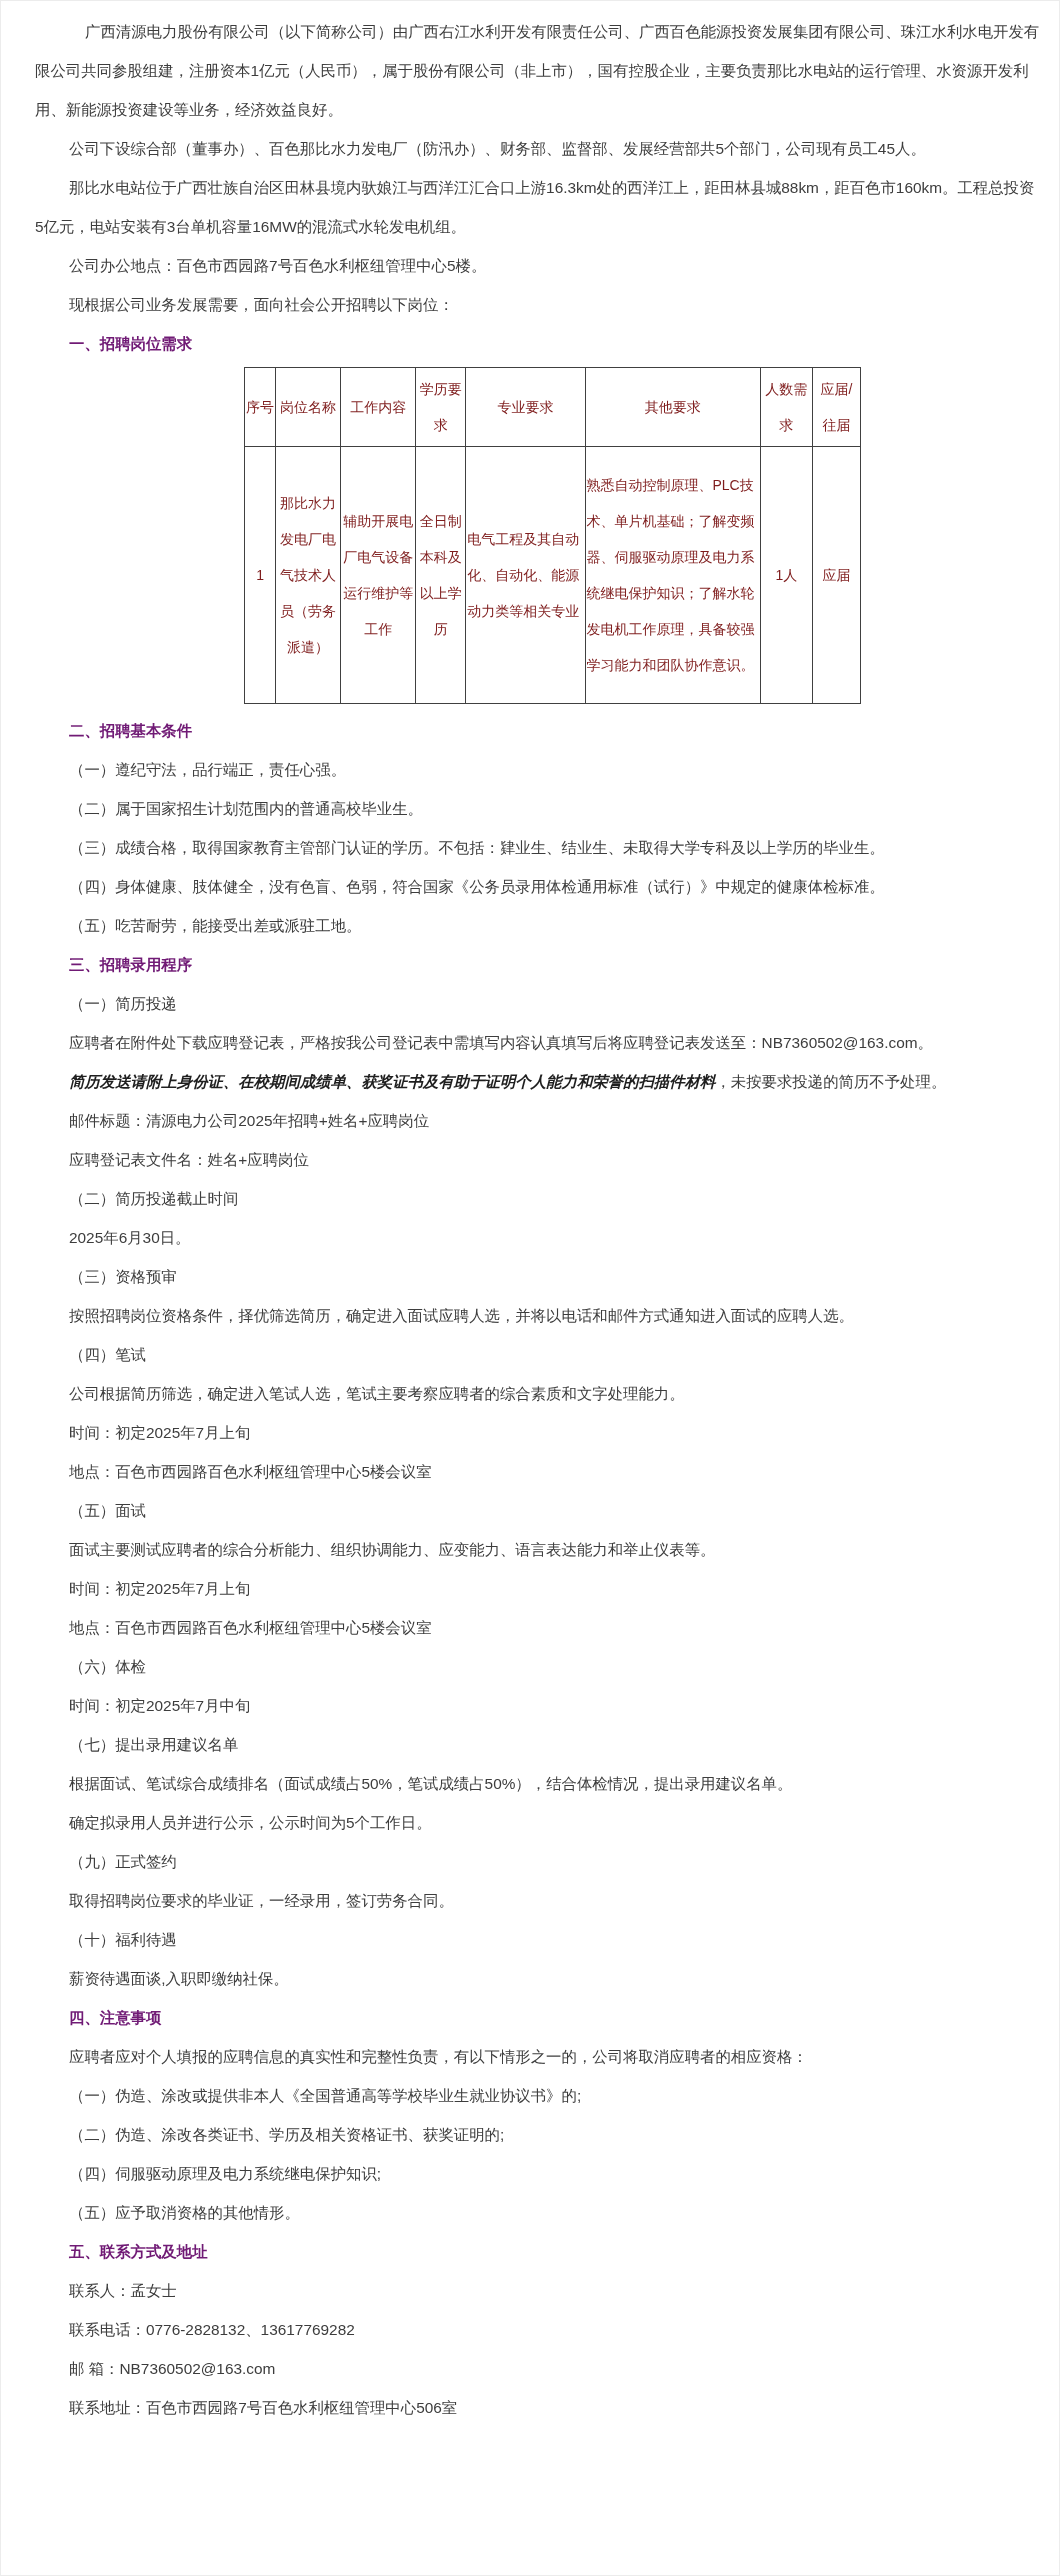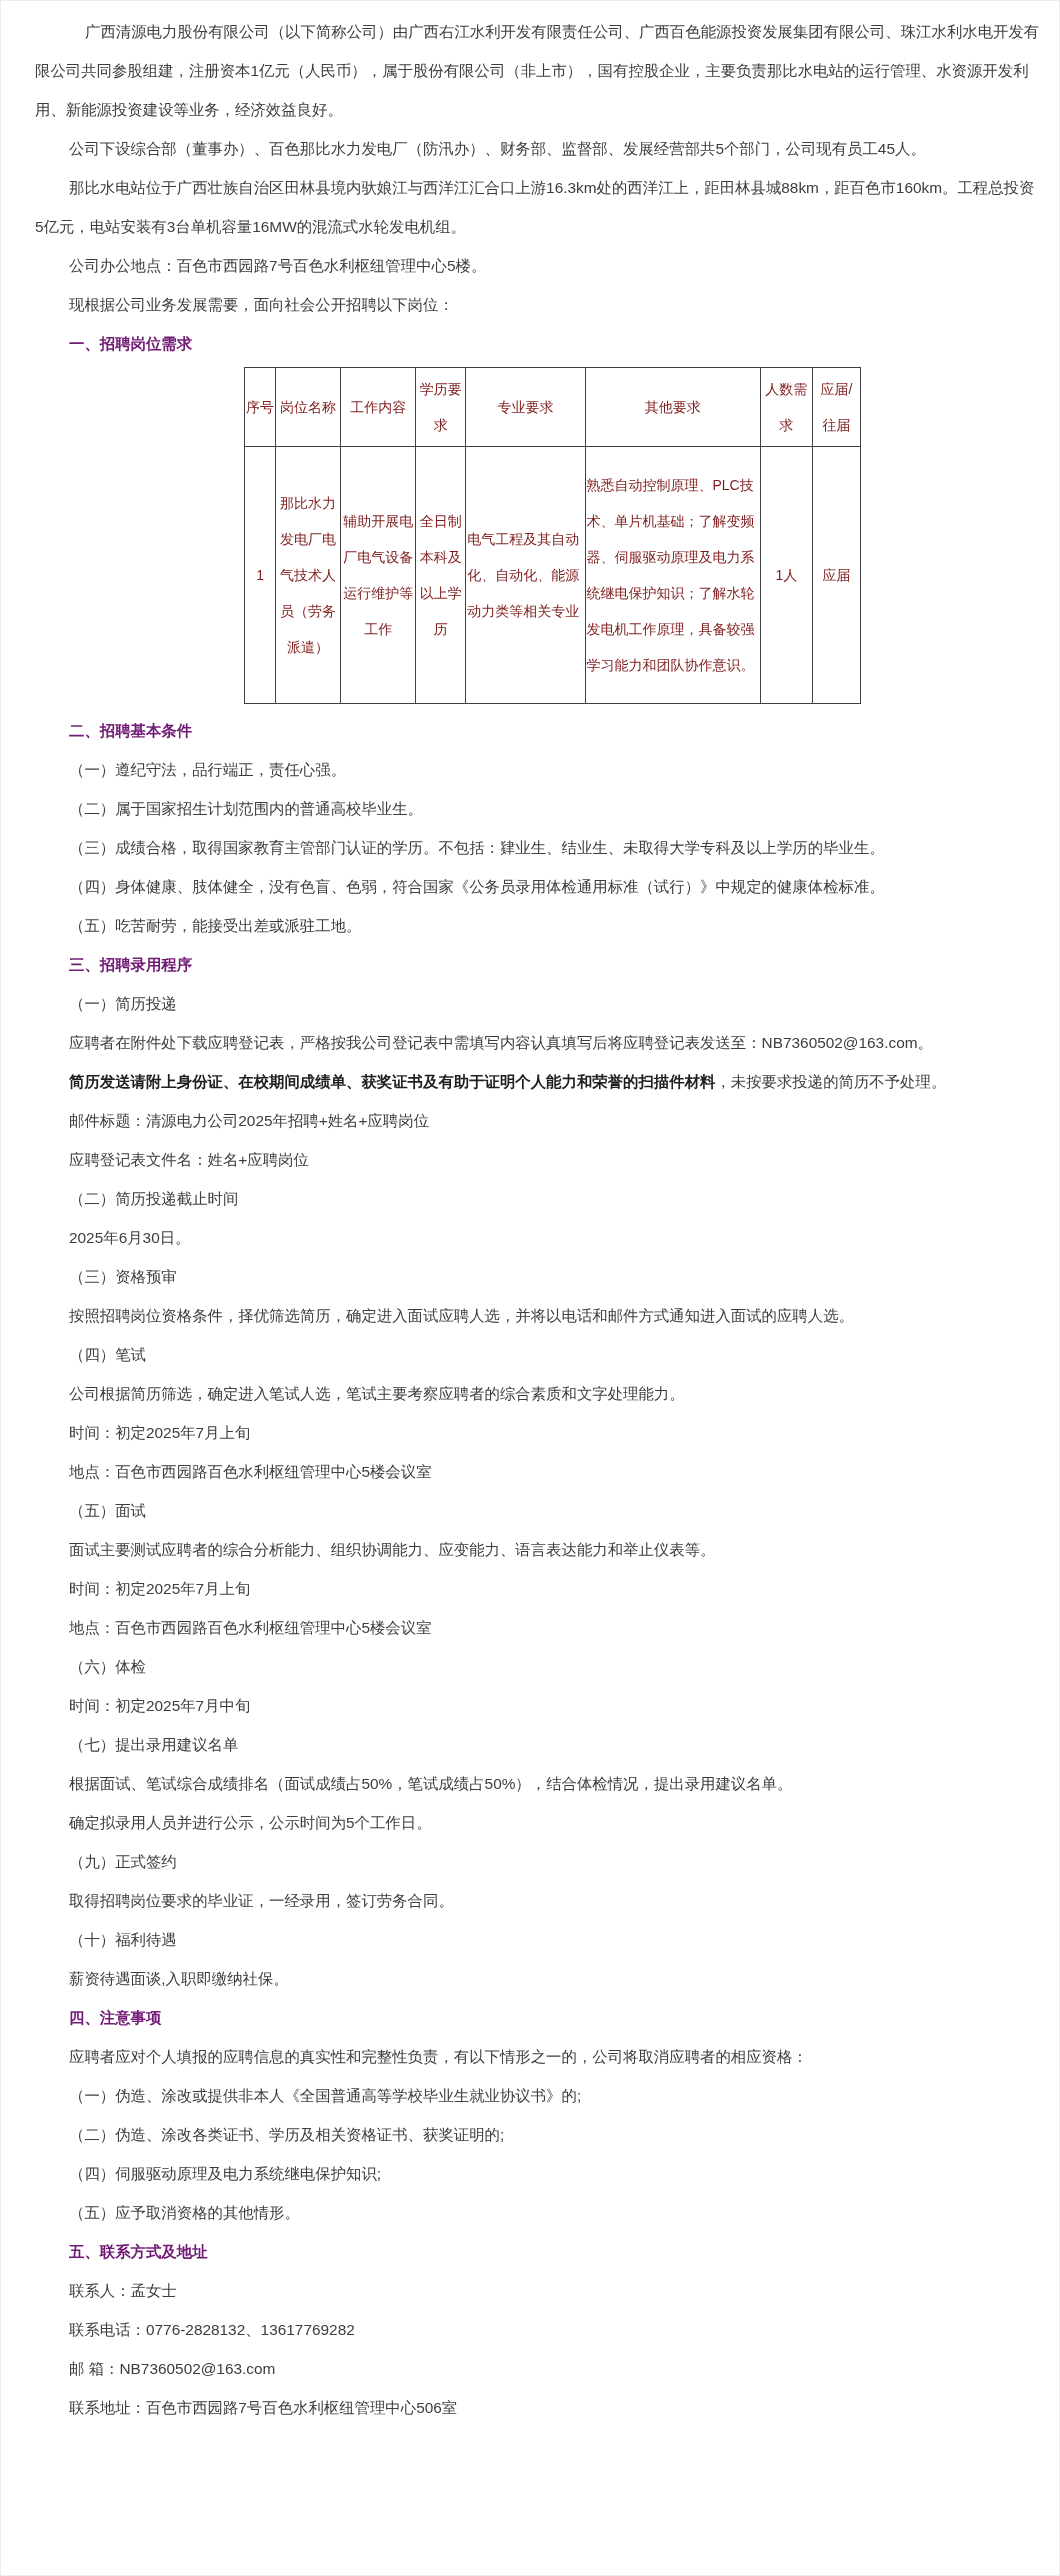--- a/index.html
+++ b/index.html
@@ -17,21 +17,21 @@
     color: #3d3d3d;
   }
   .ln {
     margin: 0;
     line-height: 39px;
     text-indent: 34px;
     word-break: break-all;
   }
   .ln.deep { text-indent: 50px; }
   .hd { font-weight: bold; color: #701a75; }
-  .ln strong { color: #1f1f1f; }
+  .ln strong { color: #1f1f1f; font-style: italic; }
   table.recruit {
     border-collapse: collapse;
     table-layout: fixed;
     margin: 3.6px 0 7.3px 209px;
     width: 617px;
   }
   table.recruit th, table.recruit td {
     border: 0.9px solid #404040;
     font-weight: normal;
     text-align: center;

